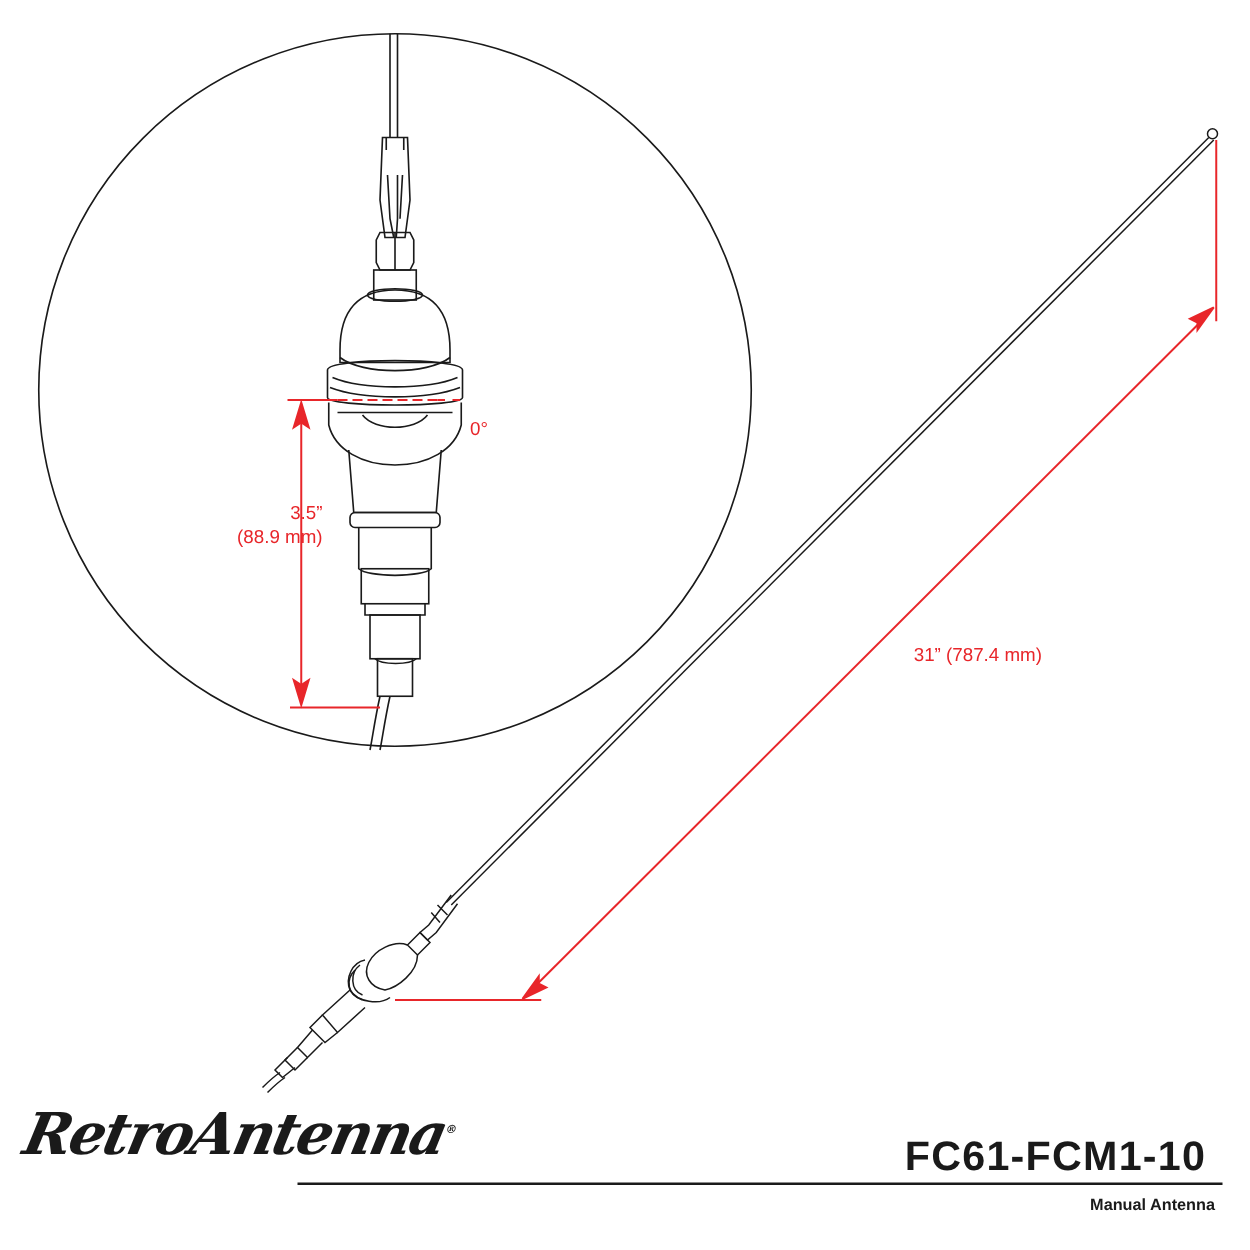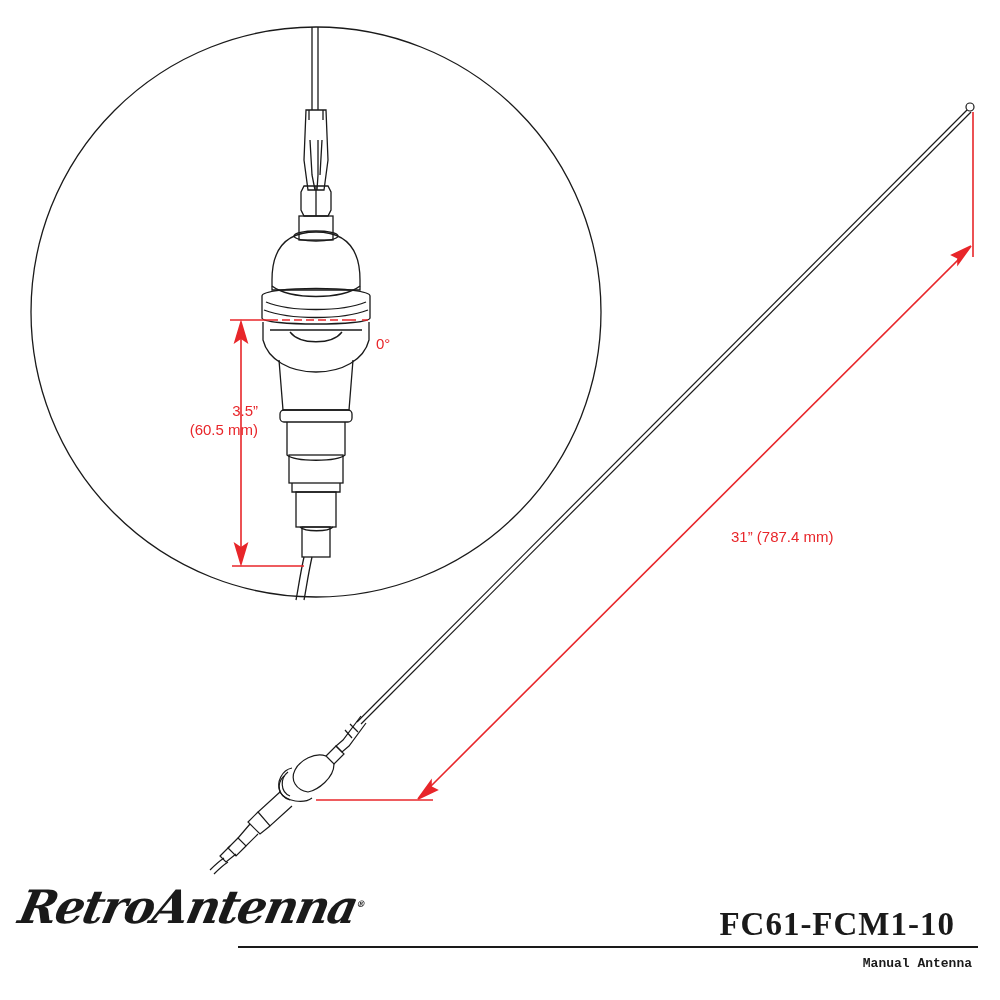--- a/index.html
+++ b/index.html
@@ -1,25 +1,25 @@
 <!DOCTYPE html>
 <html><head>
   <meta charset="utf-8">
   <style>
     html, body { margin: 0; padding: 0; background: #ffffff; }
     body { width: 1000px; height: 1000px; position: relative; overflow: hidden; font-family: "Liberation Sans", sans-serif; }
     #diagram { position: absolute; left: 0; top: 0; width: 1000px; height: 1000px; }
     .dim-text { position: absolute; color: #e8262a; font-family: "Liberation Sans", sans-serif; font-size: 15px; line-height: 19px; white-space: nowrap; }
     #dim-35 { left: 138px; top: 401px; width: 120px; text-align: right; }
     #dim-0 { left: 376px; top: 334px; }
-    #dim-31 { left: 731px; top: 527px; }
+    #dim-31 { left: 731px; top: 515px; }
     #logo { position: absolute; left: 20px; top: 880px; font-family: "DejaVu Serif", serif; font-style: italic; font-weight: bold; font-size: 46px; letter-spacing: -2px; color: #1a1a1a; transform: skewX(-12deg); }
     #logo-reg { font-size: 9px; vertical-align: super; font-style: normal; letter-spacing: 0; }
-    #model { position: absolute; right: 45px; top: 906px; font-family: Liberation Serif, serif; font-weight: bold; font-size: 33px; letter-spacing: 1px; color: #1a1a1a; }
-    #subtitle { position: absolute; right: 28px; top: 956px; font-family: Liberation Mono, monospace; font-weight: bold; font-size: 13px; color: #1a1a1a; }
+    #model { position: absolute; right: 35px; top: 906px; font-family: Liberation Sans, sans-serif; font-weight: bold; font-size: 33px; letter-spacing: 1px; color: #1a1a1a; }
+    #subtitle { position: absolute; right: 28px; top: 956px; font-family: Liberation Sans, sans-serif; font-weight: bold; font-size: 13px; color: #1a1a1a; }
     #rule { position: absolute; left: 238px; top: 946px; width: 740px; height: 2px; background: #1a1a1a; }
   </style>
 </head>
 <body>
 
 <svg id="diagram" viewBox="0 0 1000 1000" xmlns="http://www.w3.org/2000/svg">
 
   <g fill="none" stroke="#1a1a1a" stroke-width="1.3">
     <circle cx="316" cy="312" r="285"></circle>
 
@@ -100,21 +100,21 @@
     <line x1="973" y1="112" x2="973" y2="257"></line>
     <line x1="316" y1="800" x2="433" y2="800"></line>
     <line x1="965" y1="253" x2="424" y2="793"></line>
     <path d="M971 246 L952 255 L958 258 L958 264 Z"></path>
     <path d="M418 799 L437 790 L431 787 L431 781 Z"></path>
   </g>
 </svg>
 
 <div class="dim-text" id="dim-35">
   <div>3.5”</div>
-  <div>(60.5 mm)</div>
+  <div>(88.9 mm)</div>
 </div>
 <div class="dim-text" id="dim-0">0°</div>
 <div class="dim-text" id="dim-31">31” (787.4 mm)</div>
 
 <div id="logo">
   <span>RetroAntenna</span><span id="logo-reg">®</span>
 </div>
 <div id="rule"></div>
 <div id="model">FC61-FCM1-10</div>
 <div id="subtitle">Manual Antenna</div>

